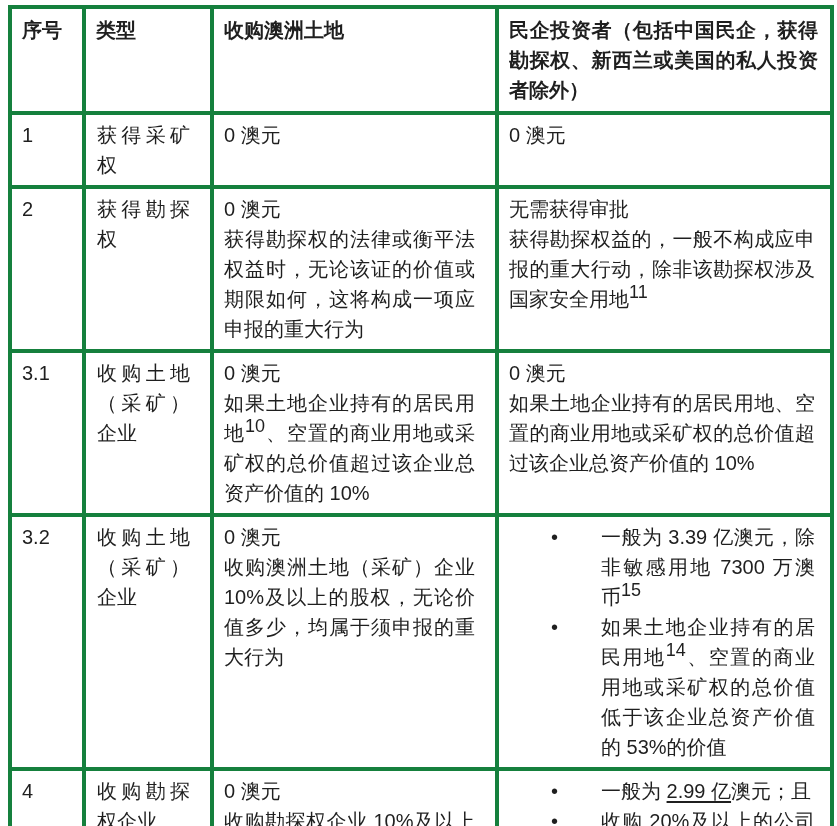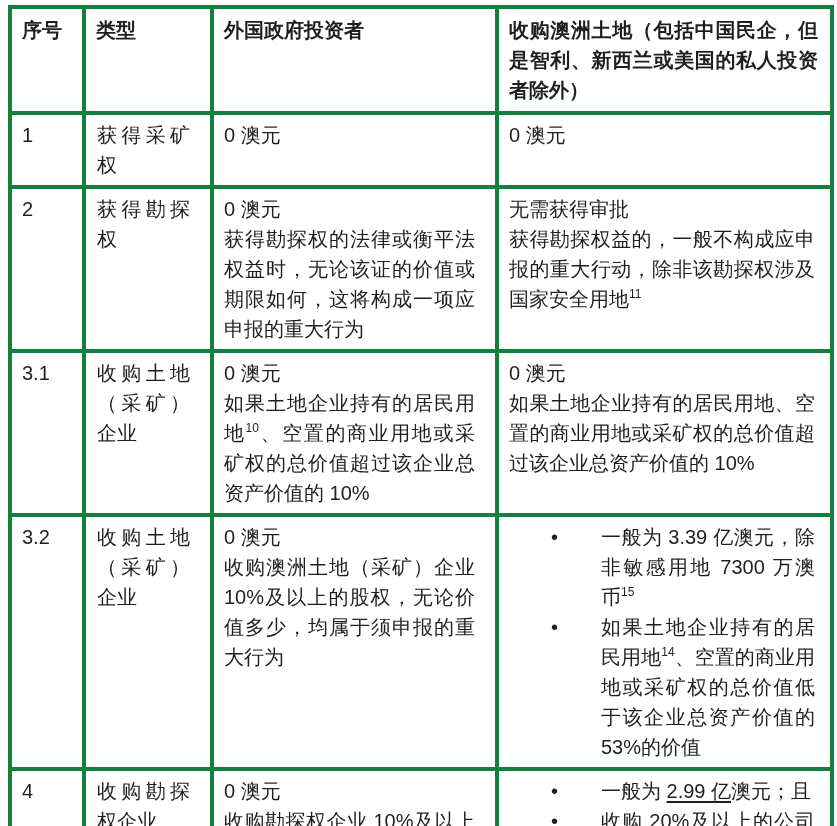--- a/index.html
+++ b/index.html
@@ -33,39 +33,39 @@
   thead tr{height:91px}
   tbody tr:nth-child(1){height:66px}
   tbody tr:nth-child(2){height:155px}
   tbody tr:nth-child(3){height:156px}
   tbody tr:nth-child(4){height:223px}
   tbody tr:nth-child(5){height:122px}
   .para{text-align:justify}
   .bullet{display:flex;margin-left:42px}
   .dot{flex:0 0 50px}
   .btext{flex:1;text-align:justify}
-  .sup{font-size:12px;vertical-align:super;line-height:0}
+  .sup{font-size:18px;vertical-align:super;line-height:0}
   .u{text-decoration:underline;text-underline-offset:3px}
 </style>
 </head>
 <body>
 
 <table>
   <colgroup>
     <col style="width:74px">
       <col style="width:128px">
       <col style="width:285px">
       <col style="width:335px">
   </colgroup>
   <thead>
       <tr>
         <th class="c0">序号</th>
         <th class="c1">类型</th>
-        <th class="c2">外国政府投资者</th>
-        <th class="c3">收购澳洲土地（包括中国民企，但是智利、新西兰或美国的私人投资者除外）</th>
+        <th class="c2">收购澳洲土地</th>
+        <th class="c3">民企投资者（包括中国民企，获得勘探权、新西兰或美国的私人投资者除外）</th>
       </tr>
     </thead>
   <tbody>
       <tr>
         <td class="c0">
           <div class="para"><span>1</span></div>
         </td>
         <td class="c1">
           <div class="para"><span>获得采矿权</span></div>
         </td>

